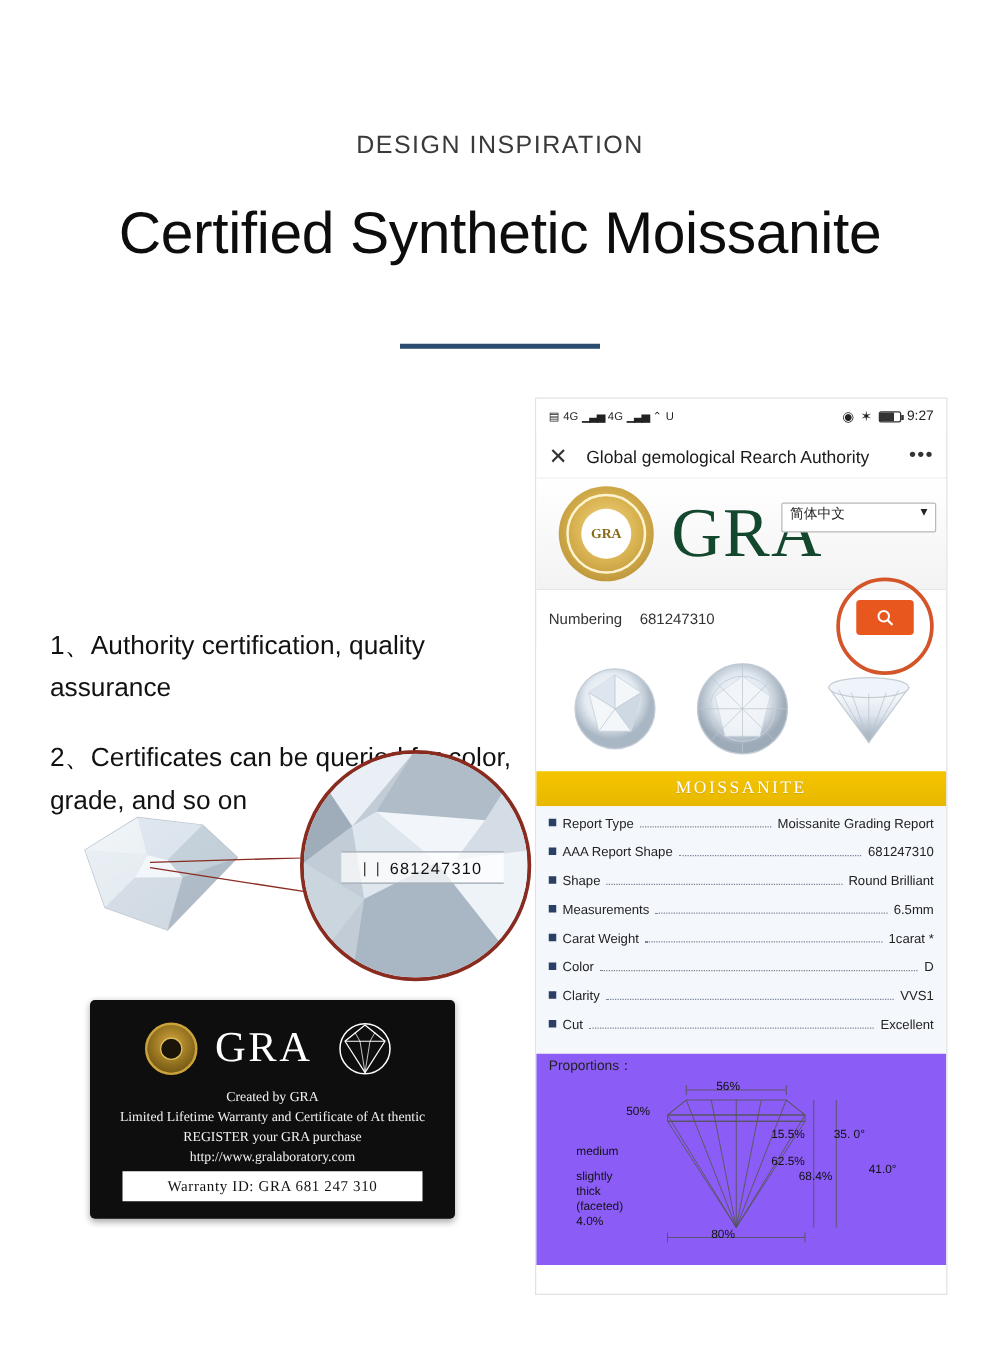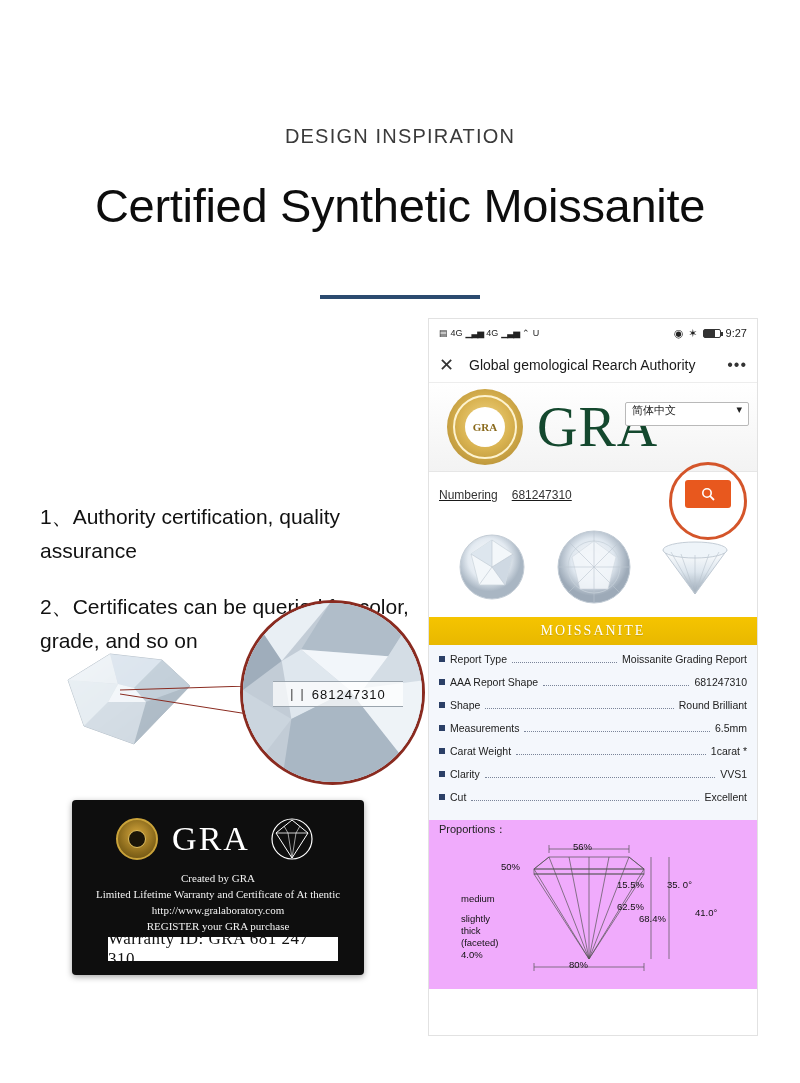--- a/index.html
+++ b/index.html
@@ -13,21 +13,20 @@
   }
   .page { width: 800px; height: 1083px; position: relative; }
 
   
   .header { text-align: center; padding-top: 105px; }
   .eyebrow {
     font-size: 20px;
     letter-spacing: 1.2px;
     color: #3a3a3a;
     font-weight: 400;
-    margin-top: 20px;
   }
   .main-title {
     font-size: 47px;
     font-weight: 400;
     color: #0d0d0d;
     margin-top: 30px;
     letter-spacing: -0.3px;
   }
   .rule {
     width: 160px; height: 4px;
@@ -131,26 +130,26 @@
     text-align: center;
     font-family: "Liberation Serif", serif;
     font-size: 11px;
     line-height: 16px;
     margin-top: 8px;
     color: #f2f2f2;
   }
   .card-sub .l1 { font-size: 11px; }
   .warranty {
     position: absolute;
-    left: 36px; right: 26px; bottom: 14px;
+    left: 26px; right: 26px; bottom: 14px;
     height: 24px;
     background: #ffffff;
     color: #111;
     font-family: "Liberation Serif", serif;
-    font-size: 17px;
+    font-size: 12px;
     display: flex; align-items: center; justify-content: center;
     letter-spacing: 0.5px;
   }
 
   
   .phone {
     position: absolute;
     left: 428px; top: 318px;
     width: 330px; height: 718px;
     background: #ffffff;
@@ -232,21 +231,20 @@
     letter-spacing: 1px;
     line-height: 1;
   }
 
   .search-row {
     position: relative;
     height: 46px;
     border-top: 1px solid #e6e6e6;
     display: flex; align-items: center;
     padding: 0 10px;
-    text-decoration: underline;
   }
   .numbering-label { font-size: 12px; color: #333; }
   .numbering-value { font-size: 12px; color: #333; margin-left: 14px; }
   .search-btn {
     position: absolute; right: 26px; top: 8px;
     width: 46px; height: 28px;
     background: #e8581e;
     border-radius: 3px;
     display: flex; align-items: center; justify-content: center;
     color: #fff; font-size: 14px;
@@ -294,21 +292,21 @@
   }
   .rlabel { flex: none; }
   .rdots {
     flex: 1;
     border-bottom: 1px dotted #7a8499;
     margin: 0 5px 3px 5px;
   }
   .rvalue { flex: none; }
 
   .proportions {
-    background: #f0abfc;
+    background: #8b5cf6;
     padding: 2px 10px 10px 10px;
   }
   .prop-title { font-size: 11px; color: #222; margin-bottom: 2px; }
   .prop-figure { position: relative; height: 140px; }
   .prop-figure svg { position: absolute; left: 0; top: 0; }
   .ptext {
     position: absolute;
     font-size: 9.5px;
     color: #111;
     white-space: nowrap;
@@ -384,22 +382,22 @@
         <line x1="12" y1="17" x2="44" y2="17" stroke="#ffffff" stroke-width="0.8"></line>
         <line x1="20" y1="10" x2="24" y2="17" stroke="#ffffff" stroke-width="0.6"></line>
         <line x1="36" y1="10" x2="32" y2="17" stroke="#ffffff" stroke-width="0.6"></line>
         <line x1="24" y1="17" x2="28" y2="42" stroke="#ffffff" stroke-width="0.6"></line>
         <line x1="32" y1="17" x2="28" y2="42" stroke="#ffffff" stroke-width="0.6"></line>
       </svg>
     </div>
     <div class="card-sub">
       <div class="l1">Created by GRA</div>
       <div>Limited Lifetime Warranty and Certificate of At thentic</div>
+      <div>REGISTER your GRA purchase</div>
       <div>http://www.gralaboratory.com</div>
-      <div>REGISTER your GRA purchase</div>
     </div>
     <div class="warranty">Warranty ID: GRA  681  247  310</div>
   </div>
 
   <div class="phone">
 
     <div class="status-bar">
       <div class="status-left">
         <span>▤</span>
         <span>4G</span>
@@ -536,20 +534,26 @@
         <span class="rvalue">6.5mm</span>
       </div>
       <div class="rrow">
         <span class="rbullet"></span>
         <span class="rlabel">Carat Weight</span>
         <span class="rdots"></span>
         <span class="rvalue">1carat *</span>
       </div>
       <div class="rrow">
         <span class="rbullet"></span>
+        <span class="rlabel">Color</span>
+        <span class="rdots"></span>
+        <span class="rvalue">D</span>
+      </div>
+      <div class="rrow">
+        <span class="rbullet"></span>
         <span class="rlabel">Clarity</span>
         <span class="rdots"></span>
         <span class="rvalue">VVS1</span>
       </div>
       <div class="rrow">
         <span class="rbullet"></span>
         <span class="rlabel">Cut</span>
         <span class="rdots"></span>
         <span class="rvalue">Excellent</span>
       </div>

